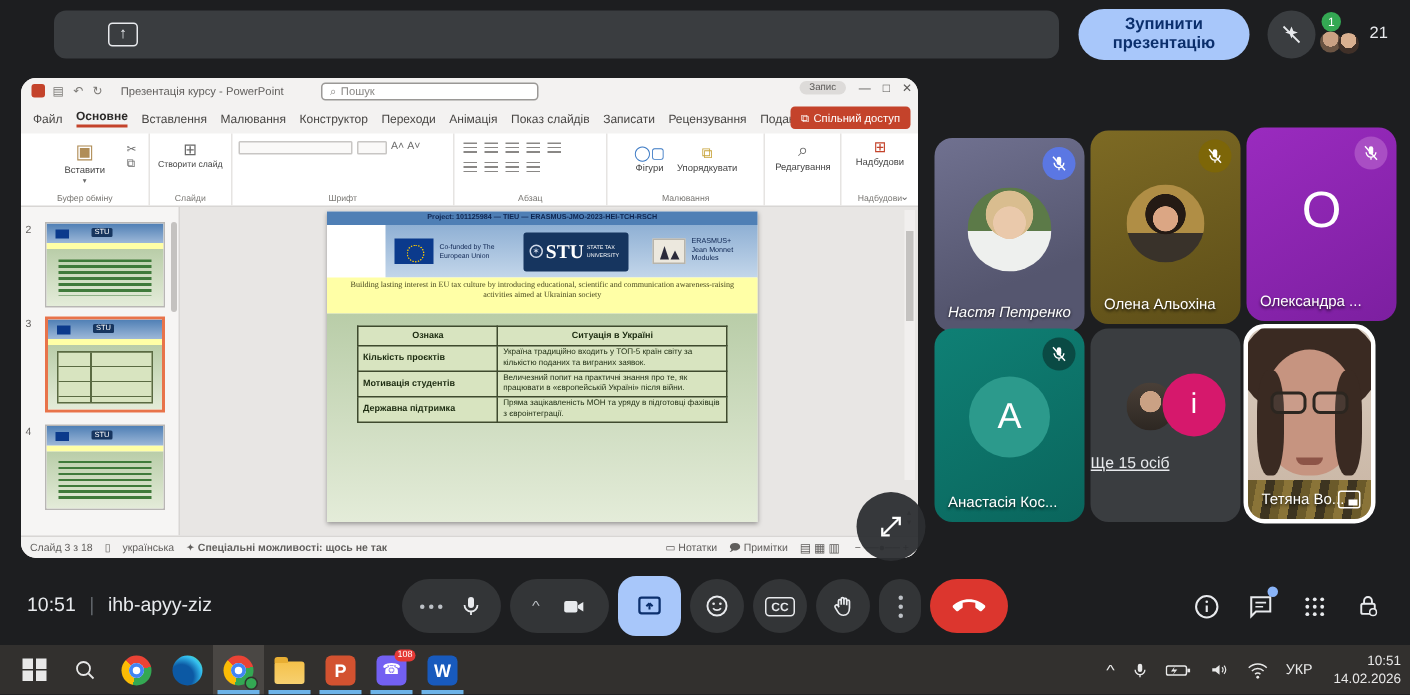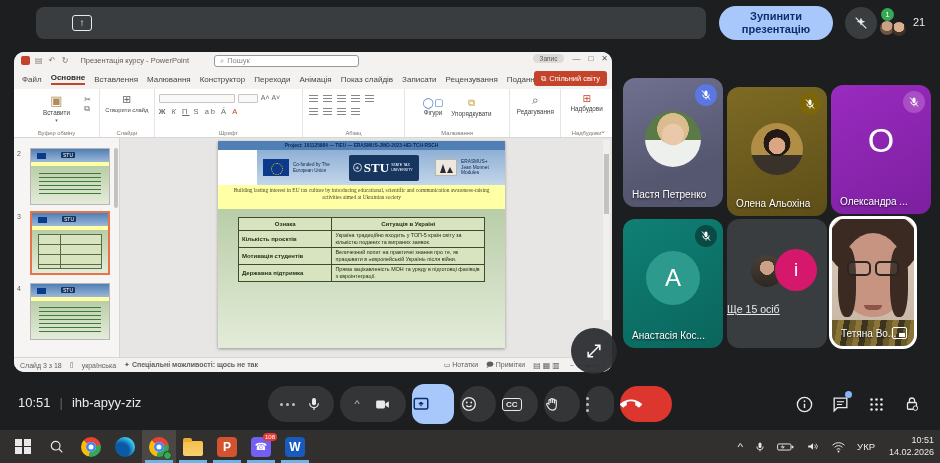--- a/index.html
+++ b/index.html
@@ -85,21 +85,21 @@
   .sl-table td.c1 { font-size:6px; font-weight:bold; width:38%; }
   .sl-table td.c2 { font-size:5.4px; line-height:1.3; }
 
   
   .expand-btn { position:absolute; left:571px; top:328px; width:46px; height:46px; border-radius:50%; background:rgba(44,46,49,.95); border:none; display:flex; align-items:center; justify-content:center; cursor:pointer; z-index:5; }
 
   
   .tile { position:absolute; width:100px; height:129px; border-radius:12px; overflow:hidden; cursor:pointer; }
   .tile .name { position:absolute; left:9px; bottom:7px; color:#fff; font-size:10px; text-shadow:0 1px 2px rgba(0,0,0,.8); white-space:nowrap; }
   .micoff { position:absolute; top:6px; right:6px; width:22px; height:22px; border-radius:50%; display:flex; align-items:center; justify-content:center; }
-  .t-nastya { left:623px; top:78px; background:linear-gradient(160deg,#707190,#55566f 70%); }
+  .t-nastya { left:623px; top:92px; background:linear-gradient(160deg,#707190,#55566f 70%);font-style:italic; }
   .t-olena { left:727px; top:87px; background:linear-gradient(160deg,#7d6a24,#5d4e18); }
   .t-oleksandra { left:831px; top:85px; background:linear-gradient(150deg,#9a2bbf,#7c1fa0); }
   .t-anastasia { left:623px; top:219px; background:linear-gradient(150deg,#0f8075,#0a655c); }
   .t-overflow { left:727px; top:219px; background:#3a3d40; }
   .t-tetyana { left:829px; top:216px; width:88px; height:133px; border:3px solid #fff; border-radius:14px; background:linear-gradient(180deg,#d9cdc0,#c8b4a2); }
   .photo-av { position:absolute; left:50%; transform:translateX(-50%); border-radius:50%; }
   .av-nastya { top:33px; width:56px; height:56px;
     background:radial-gradient(circle at 50% 42%, #eac9ab 0 25%, rgba(0,0,0,0) 26%),
                radial-gradient(circle at 50% 32%, #d9bd8f 0 33%, rgba(0,0,0,0) 34%),
                linear-gradient(180deg,#5c7a48 0 52%, #eef0ee 52%); }
@@ -122,21 +122,21 @@
   .mouth { position:absolute; left:50%; top:86px; transform:translateX(-50%); width:18px; height:5px; border-radius:0 0 10px 10px; background:#8d5447; }
   .scarf { position:absolute; left:0; bottom:0; width:100%; height:26px; background:repeating-linear-gradient(100deg,#6b5a2a 0 6px,#8a7438 6px 12px,#3d3420 12px 18px); }
   .pip-icon { position:absolute; right:7px; bottom:7px; width:15px; height:12px; border:1.6px solid #fff; border-radius:2px; }
   .pip-icon::after { content:""; position:absolute; right:1px; bottom:1px; width:6px; height:4px; background:#fff; }
 
   
   .meet-left { position:absolute; left:18px; top:395px; color:#e8eaed; font-size:13px; display:flex; gap:9px; align-items:center; }
   .meet-left .sep { color:#5f6368; }
   .controls { position:absolute; left:268px; top:384px; height:40px; display:flex; align-items:center; gap:6px; }
   .cpill { width:66px; height:36px; border-radius:18px; background:#333537; display:flex; align-items:center; justify-content:space-evenly; border:none; cursor:pointer; }
-  .cbtn { width:36px; height:36px; border-radius:50%; background:#333537; display:flex; align-items:center; justify-content:flex-start; border:none; cursor:pointer; color:#e8eaed; }
+  .cbtn { width:36px; height:36px; border-radius:50%; background:#333537; display:flex; align-items:center; justify-content:center; border:none; cursor:pointer; color:#e8eaed; }
   .cbtn.narrow { width:28px; border-radius:14px; }
   .cbtn.present-on { width:42px; height:40px; border-radius:12px; background:#a8c7fa; }
   .cbtn.endcall { width:52px; border-radius:18px; background:#dc362e; }
   .dots-h { display:flex; gap:3px; }
   .dots-h i, .dots-v i { width:3px; height:3px; border-radius:50%; background:#bdc1c6; }
   .dots-v { display:flex; flex-direction:column; gap:3px; }
   .chev { color:#bdc1c6; font-size:11px; transform:scaleY(.8); }
   .cc-box { border:1.6px solid #e8eaed; border-radius:3px; font-size:8px; color:#e8eaed; padding:1px 3px; font-weight:bold; }
   .meet-right { position:absolute; left:793px; top:393px; display:flex; gap:14px; align-items:center; }
   .mr-icon { position:relative; width:22px; height:22px; display:flex; align-items:center; justify-content:center; cursor:pointer; }
@@ -215,21 +215,21 @@
       <span class="ppt-tab">Переходи</span>
       <span class="ppt-tab">Анімація</span>
       <span class="ppt-tab">Показ слайдів</span>
       <span class="ppt-tab">Записати</span>
       <span class="ppt-tab">Рецензування</span>
       <span class="ppt-tab">Подання</span>
       <span class="ppt-tab">Довідка</span>
     </div>
     <button class="share-btn">
       <span>⧉</span>
-      <span>Спільний світу</span>
+      <span>Спільний доступ</span>
     </button>
 
     <div class="ppt-ribbon">
       <div class="rgroup" style="width:88px;">
         <div class="bigbtn">
           <span class="glyph" style="font-size:13px; color:#b08d57;">▣</span>
           <span>Вставити</span>
           <span class="glyph" style="font-size:5px;">▾</span>
         </div>
         <span class="glyph" style="position:absolute; right:8px; top:6px; font-size:8px;">✂<br>⧉</span>
@@ -241,21 +241,20 @@
           <span style="font-size:5.8px; text-align:center; width:50px;">Створити слайд</span>
         </div>
         <div class="rlabel">Слайди</div>
       </div>
       <div class="rgroup" style="width:152px;">
         <div style="display:flex; gap:3px; padding:5px 4px 0;">
           <span class="fbox" style="width:76px;"></span>
           <span class="fbox" style="width:20px;"></span>
           <span class="glyph" style="font-size:7px;">А˄ А˅</span>
         </div>
-        <div class="glyph" style="padding:4px 4px 0; font-size:7.5px; letter-spacing:2px;"><b>Ж</b> <i>К</i> <u>П</u> S ab А́ <span style="color:#c43e1c;">А</span></div>
         <div class="rlabel">Шрифт</div>
       </div>
       <div class="rgroup" style="width:104px;">
         <div style="display:flex; gap:5px; padding:6px 6px 0;">
           <span class="bars"></span>
             <span class="bars"></span>
             <span class="bars"></span>
             <span class="bars"></span>
             <span class="bars"></span>
         </div>

